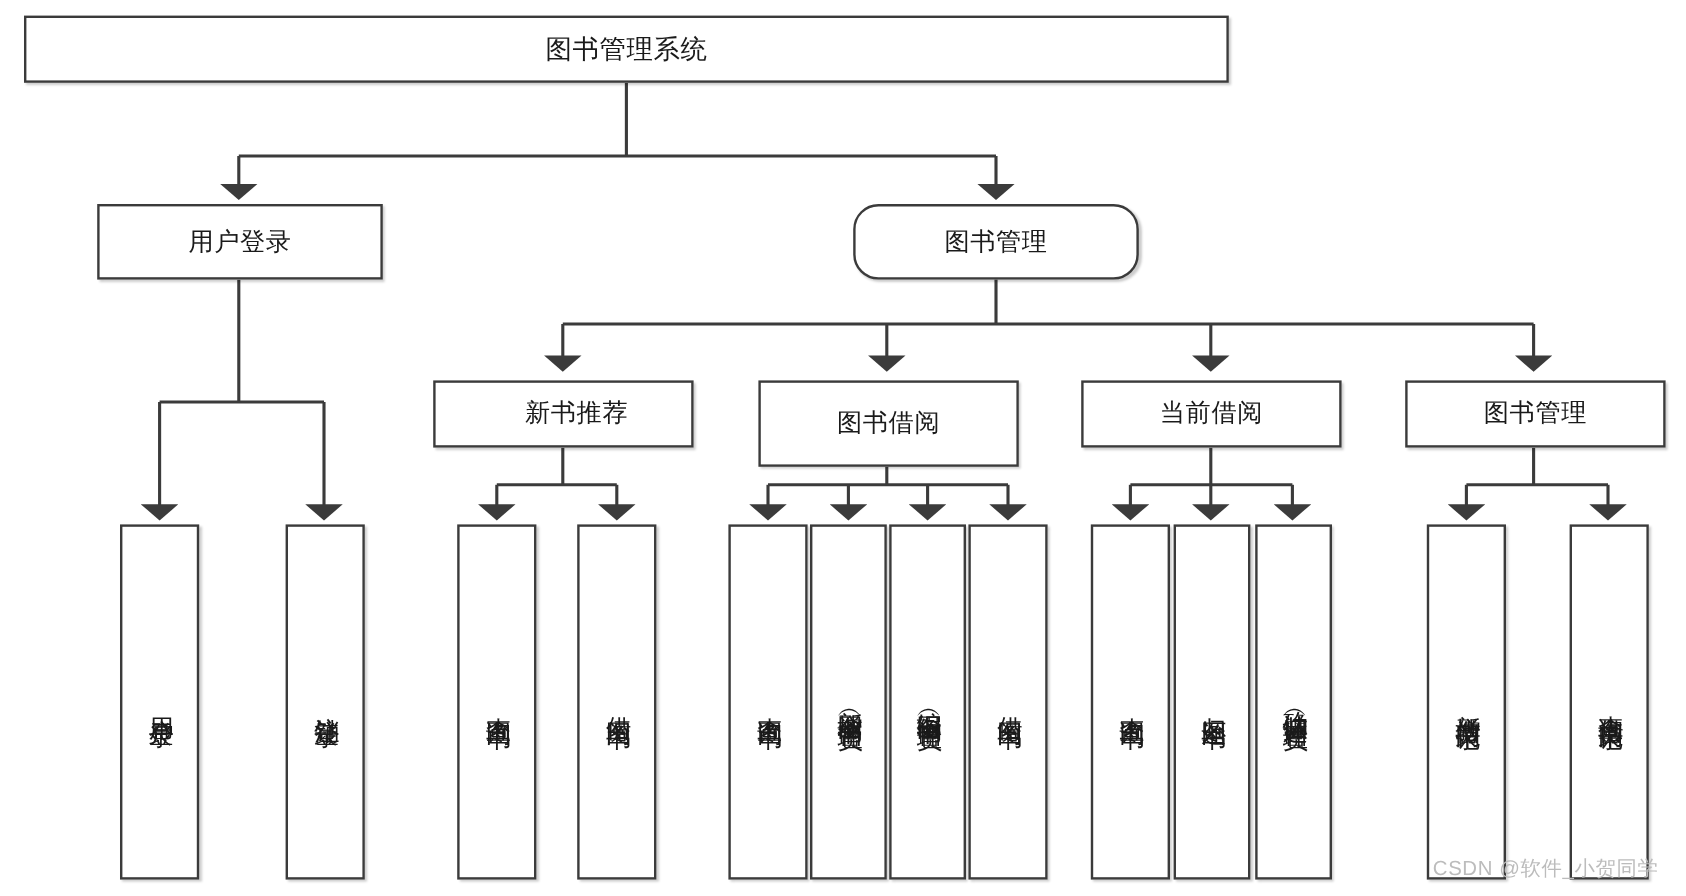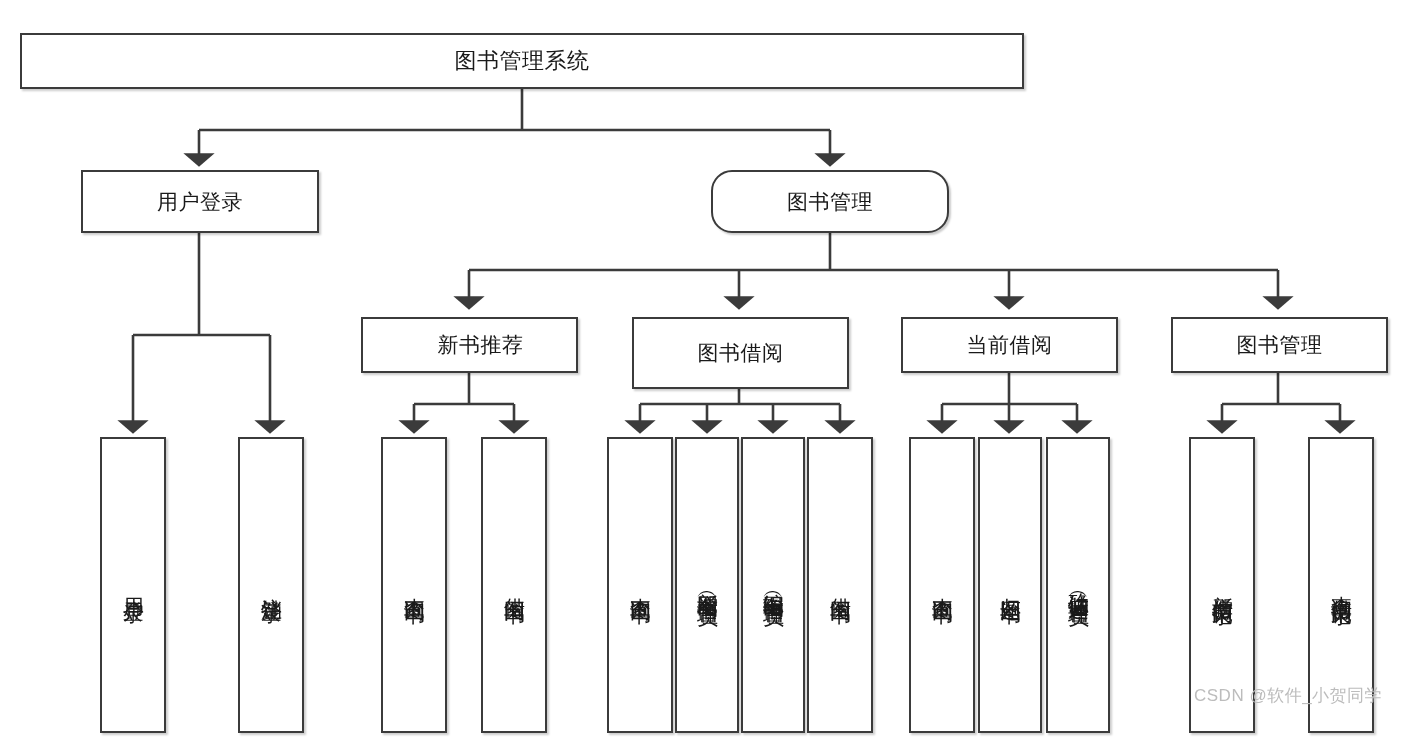--- a/index.html
+++ b/index.html
@@ -44,21 +44,20 @@
   .node.vert {
     writing-mode: vertical-rl;
     text-orientation: upright;
     font-size: 21px;
     line-height: 1.28;
     letter-spacing: 2px;
     padding: 6px 0;
   }
   #root-node {
     font-size: 22px;
-    margin-top: 20px;
   }
   .watermark {
     position: absolute;
     color: #bcbcbc;
     font-size: 17px;
     white-space: nowrap;
     letter-spacing: 0.5px;
   }
 </style>
 </head>
@@ -149,15 +148,15 @@
   <div class="node vert" style="left:909px; top:437px; width:66px; height:296px;">查询图书</div>
 
   <div class="node vert" style="left:978px; top:437px; width:64px; height:296px;">归还图书</div>
 
   <div class="node vert" style="left:1046px; top:437px; width:64px; height:296px;">确认归还（管理员）</div>
 
   <div class="node vert" style="left:1189px; top:437px; width:66px; height:296px;">新增借阅记录</div>
 
   <div class="node vert" style="left:1308px; top:437px; width:66px; height:296px;">查询借阅记录</div>
 
-  <div class="watermark" style="left:1194px; top:684px;">CSDN @软件_小贺同学</div>
+  <div class="watermark" style="left:1194px; top:712px;">CSDN @软件_小贺同学</div>
 
 </div>
 
 </body></html>

